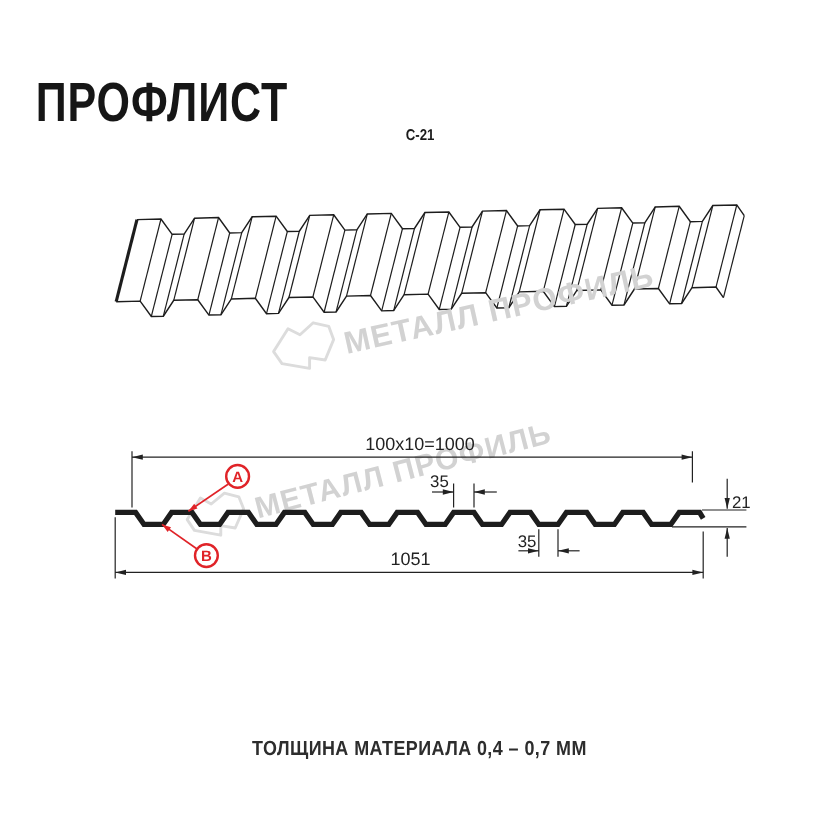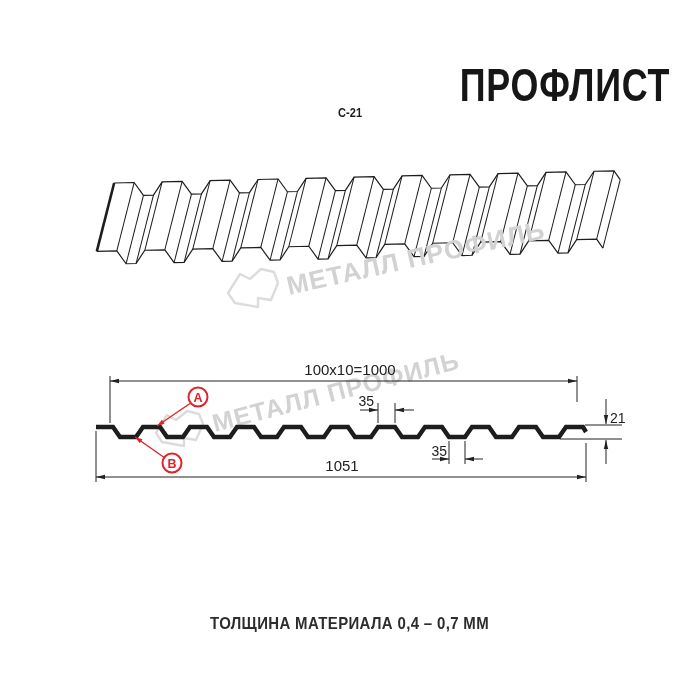--- a/index.html
+++ b/index.html
@@ -1,18 +1,18 @@
 <!DOCTYPE html>
 <html><head>
 <meta charset="utf-8">
 <style>
   html,body{margin:0;padding:0;background:#ffffff;}
   .canvas{position:relative;width:700px;height:700px;background:#fff;overflow:hidden;
           font-family:"Liberation Sans", sans-serif;}
-  .title{position:absolute;top:58px;left:0;width:700px;text-align:right;
+  .title{position:absolute;top:58px;left:0;width:700px;text-align:left;
          font-size:46px;font-weight:bold;color:#161616;white-space:nowrap;}
   .title .sq{display:inline-block;transform:scaleX(0.78);transform-origin:center;letter-spacing:1px;}
   .subtitle{position:absolute;top:105px;left:0;width:700px;text-align:center;
             font-size:13px;font-weight:bold;color:#1b1b1b;}
   .subtitle .sq{display:inline-block;transform:scaleX(0.85);transform-origin:center;}
   .footer{position:absolute;top:614px;left:0;width:700px;text-align:center;
           font-size:17px;font-weight:bold;color:#2d2d2d;white-space:nowrap;text-decoration:underline;}
   .footer .sq{display:inline-block;transform:scaleX(0.88);transform-origin:center;letter-spacing:0.4px;}
   svg{position:absolute;left:0;top:0;}
   .dimtext{font-family:"Liberation Sans", sans-serif;font-size:15px;fill:#222;}

